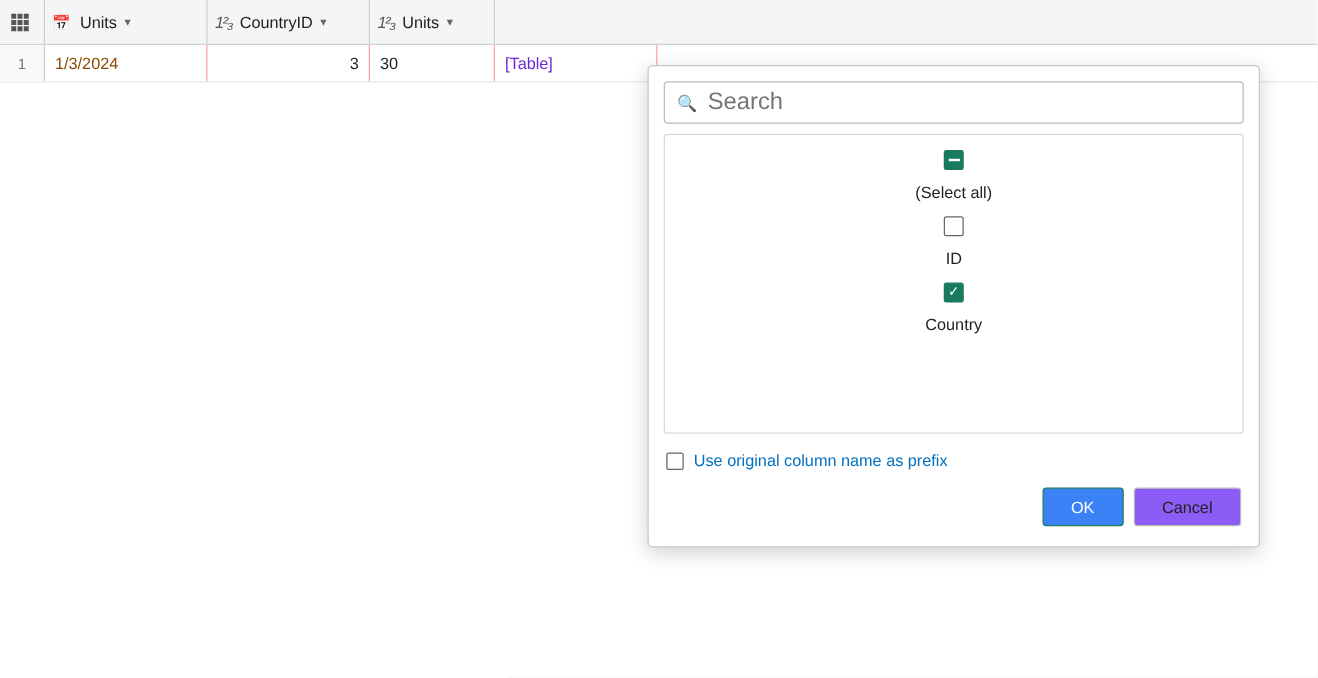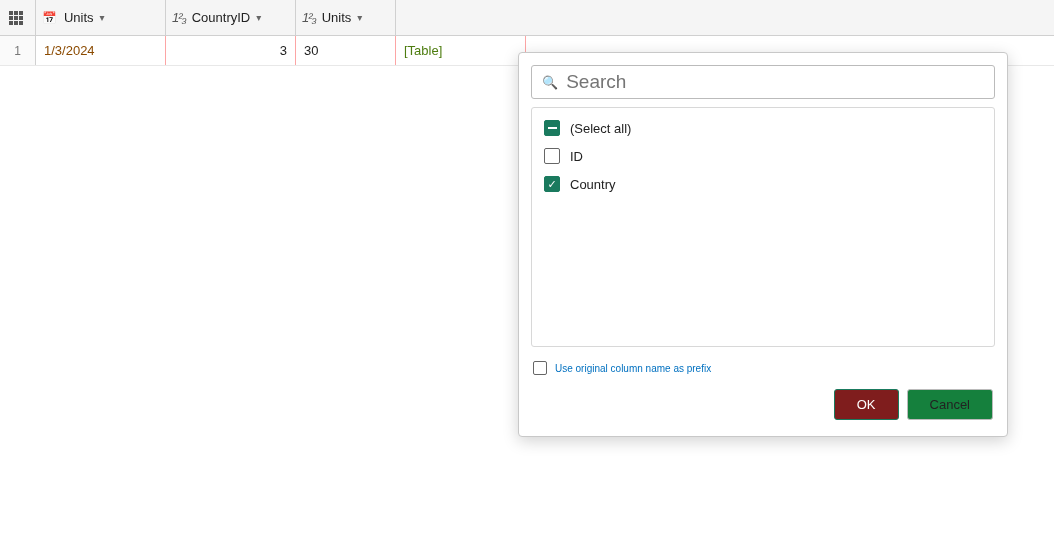--- a/index.html
+++ b/index.html
@@ -97,21 +97,21 @@
       display: flex;
       align-items: center;
       padding: 0 8px;
       border-right: 1px solid #fca5a5;
       font-size: 13px;
     }
 
     .table-cell.date-cell { width: 130px; color: #8b4a00; }
     .table-cell.num-cell { width: 130px; justify-content: flex-end; color: #222; }
     .table-cell.units-cell { width: 100px; justify-content: flex-start; color: #222; }
-    .table-cell.countries-cell { width: 130px; color: #4d7c0f; }
+    .table-cell.countries-cell { width: 130px; color: #6d28d9; }
 
     
     .grid-icon {
       display: inline-grid;
       grid-template-columns: repeat(3,4px);
       grid-template-rows: repeat(3,4px);
       gap: 1px;
       margin-right: 4px;
     }
     .grid-icon span {
@@ -194,20 +194,21 @@
     }
 
     .checkbox-item {
       display: flex;
       align-items: center;
       gap: 10px;
       padding: 6px 12px;
       cursor: pointer;
       font-size: 13px;
       color: #222;
+      flex-direction: column;
     }
 
     
     .cb {
       width: 16px; height: 16px;
       border: 1.5px solid #666;
       border-radius: 2px;
       display: flex;
       align-items: center;
       justify-content: center;
@@ -240,21 +241,21 @@
     }
 
     .cb.unchecked { background: #fff; }
 
     
     .prefix-row {
       display: flex;
       align-items: center;
       gap: 8px;
       padding: 14px 14px 0 14px;
-      font-size: 10px;
+      font-size: 13px;
       color: #0070c0;
     }
 
     .cb-small {
       width: 14px; height: 14px;
       border: 1.5px solid #666;
       border-radius: 2px;
       background: #fff;
       flex-shrink: 0;
     }
@@ -269,27 +270,27 @@
 
     .btn {
       padding: 7px 22px;
       font-size: 13px;
       border-radius: 3px;
       cursor: pointer;
       font-family: inherit;
     }
 
     .btn-ok {
-      background: #7f1d1d;
+      background: #3b82f6;
       color: #fff;
       border: 1px solid #1a7a5e;
     }
 
     .btn-cancel {
-      background: #15803d;
+      background: #8b5cf6;
       color: #222;
       border: 1px solid #bbb;
     }
   </style>
 </head>
 <body>
 
 <div class="table-container">
 
   <div class="table-header">

